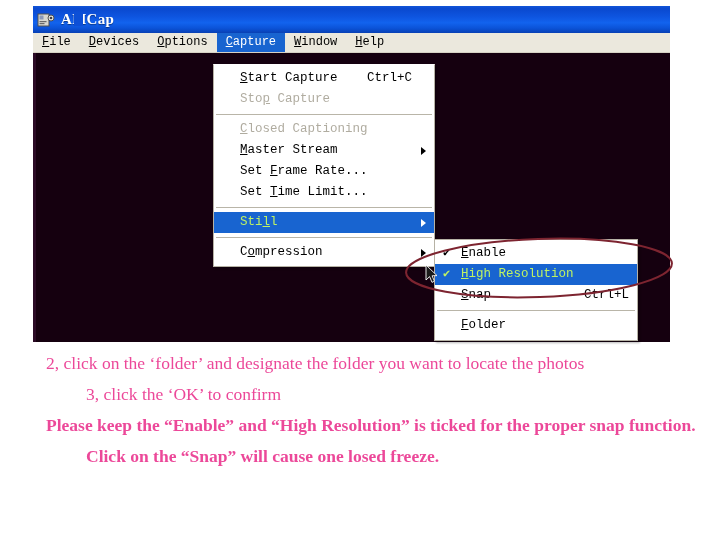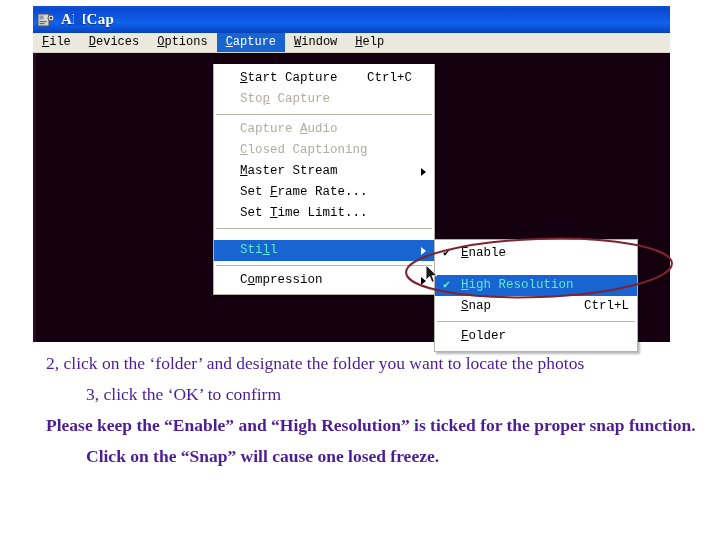--- a/index.html
+++ b/index.html
@@ -122,21 +122,21 @@
   .mi {
     position: relative;
     height: 21px;
     line-height: 21px;
     padding-left: 26px;
     padding-right: 8px;
     white-space: nowrap;
     cursor: default;
   }
   .mi.disabled { color: #b0aca0; }
-  .mi.selected { background: #1864d0; color: #5eead4; margin-top: 11px; }
+  .mi.selected { background: #1864d0; color: #bef264; }
   .mi .mn { text-decoration: underline; }
   .mi .accel {
     position: absolute;
     right: 22px;
     top: 0;
   }
   .mi .arrow {
     position: absolute;
     right: 8px;
     top: 50%;
@@ -196,21 +196,21 @@
     pointer-events: none;
   }
 
   
   #doc-text {
     position: absolute;
     left: 0;
     top: 348px;
     width: 724px;
     font-family: "Liberation Serif", serif;
-    color: #4c1d95;
+    color: #ec4899;
   }
   .para {
     font-size: 17.5px;
     line-height: 31px;
     margin: 0;
     padding: 0 12px 0 8px;
     text-align: justify;
     text-justify: inter-word;
   }
   .para.indent { text-indent: 38px; }
@@ -247,21 +247,20 @@
 
   <div id="video-area">
     <div id="video-left-edge"></div>
   </div>
 </div>
 
 <div id="capture-menu">
     <div class="mi"><span><span class="mn">S</span>tart Capture</span><span class="accel">Ctrl+C</span></div>
     <div class="mi disabled"><span>Sto<span class="mn">p</span> Capture</span></div>
     <div class="sep"></div>
-    <div class="mi disabled"><span>Capture <span class="mn">A</span>udio</span></div>
     <div class="mi disabled"><span><span class="mn">C</span>losed Captioning</span></div>
     <div class="mi"><span><span class="mn">M</span>aster Stream</span><span class="arrow"></span></div>
     <div class="mi"><span>Set <span class="mn">F</span>rame Rate...</span></div>
     <div class="mi"><span>Set <span class="mn">T</span>ime Limit...</span></div>
     <div class="sep"></div>
     <div class="mi selected"><span>Sti<span class="mn">l</span>l</span><span class="arrow"></span></div>
     <div class="sep"></div>
     <div class="mi"><span>C<span class="mn">o</span>mpression</span><span class="arrow"></span></div>
   </div>
 

